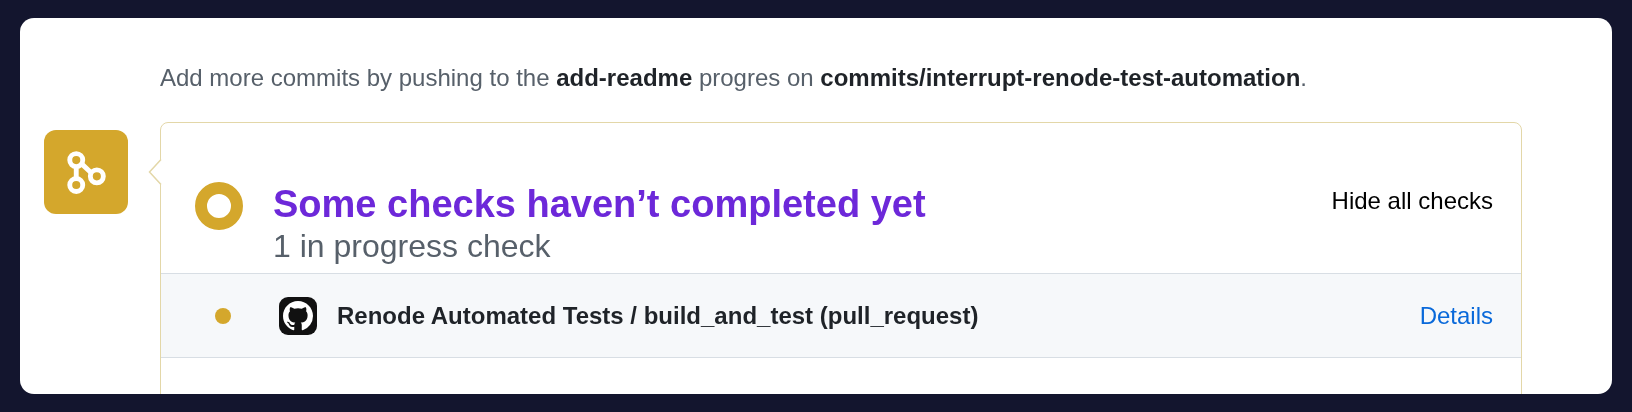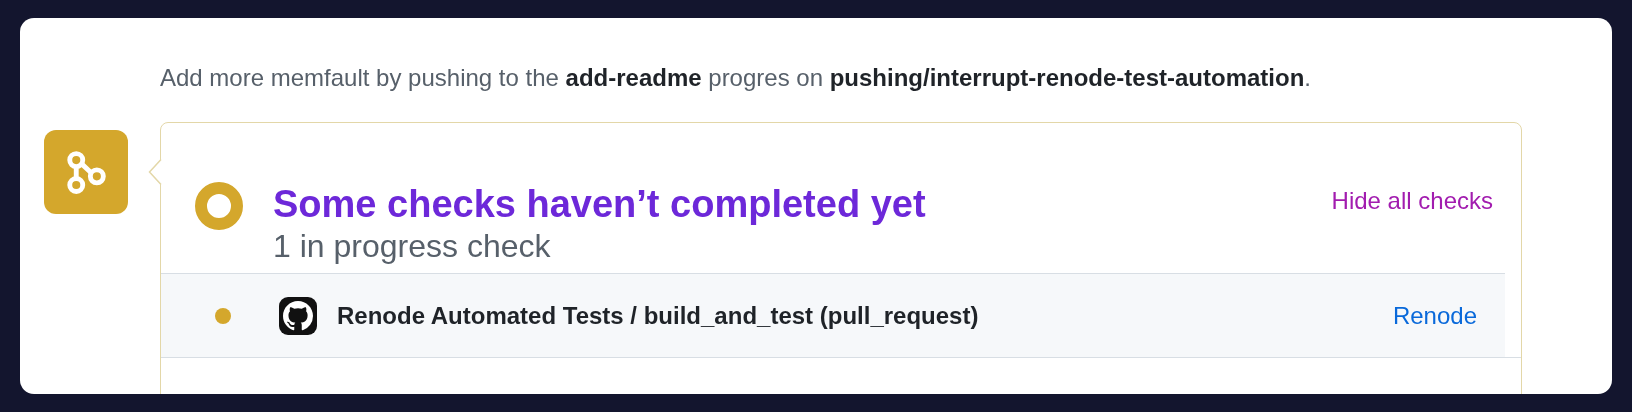--- a/index.html
+++ b/index.html
@@ -48,25 +48,25 @@
   .status-title {
     position:absolute; left:112px; top:60px;
     font-size:38px; font-weight:700; color:#6d28d9;
   }
   .status-subtitle {
     position:absolute; left:112px; top:105px;
     font-size:32px; color:#57606a;
   }
   .hide-link {
     position:absolute; right:28px; top:64px;
-    font-size:24px; color:#a21caf; cursor:pointer; text-decoration:none;
+    font-size:24px; color:#000000; cursor:pointer; text-decoration:none;
   }
 
   .check-row {
-    position:absolute; left:0; right:16px; top:150px; height:84px;
+    position:absolute; left:0; right:0; top:150px; height:84px;
     background:#f6f8fa;
     border-top:1px solid #d8dee4;
     display:flex; align-items:center;
     padding-left:54px; padding-right:28px;
   }
   .pending-dot {
     width:16px; height:16px; border-radius:50%;
     background:#d4a72c; flex:0 0 auto;
   }
   .row-avatar {
@@ -91,21 +91,21 @@
   .check-row-next {
     position:absolute; left:0; right:0; top:234px; height:66px;
     background:#ffffff; border-top:1px solid #d8dee4;
   }
 </style>
 </head>
 <body>
 
 <div class="card">
 
-  <p class="banner"><span>Add more memfault by pushing to the </span><span class="b">add-readme</span><span> progres on </span><span class="b">pushing/interrupt-renode-test-automation</span><span>.</span></p>
+  <p class="banner"><span>Add more commits by pushing to the </span><span class="b">add-readme</span><span> progres on </span><span class="b">commits/interrupt-renode-test-automation</span><span>.</span></p>
 
   <div class="timeline-icon">
     <svg width="52" height="52" viewBox="0 0 48 48">
       <g fill="none" stroke="#ffffff" stroke-width="4.5" stroke-linecap="round">
         <circle cx="15" cy="13" r="6"></circle>
         <circle cx="15" cy="36" r="6"></circle>
         <circle cx="34" cy="28" r="6"></circle>
         <line x1="15" y1="20" x2="15" y2="29"></line>
         <line x1="20" y1="16.5" x2="28.5" y2="24.5"></line>
       </g>
@@ -126,20 +126,20 @@
     </div>
 
     <div class="check-row">
       <div class="pending-dot"></div>
       <div class="row-avatar">
         <svg width="30" height="30" viewBox="0 0 16 16">
           <path fill="#ffffff" d="M8 0C3.58 0 0 3.58 0 8c0 3.54 2.29 6.53 5.47 7.59.4.07.55-.17.55-.38 0-.19-.01-.82-.01-1.49-2.01.37-2.53-.49-2.69-.94-.09-.23-.48-.94-.82-1.13-.28-.15-.68-.52-.01-.53.63-.01 1.08.58 1.23.82.72 1.21 1.87.87 2.33.66.07-.52.28-.87.51-1.07-1.78-.2-3.64-.89-3.64-3.95 0-.87.31-1.59.82-2.15-.08-.2-.36-1.02.08-2.12 0 0 .67-.21 2.2.82.64-.18 1.32-.27 2-.27.68 0 1.36.09 2 .27 1.53-1.04 2.2-.82 2.2-.82.44 1.1.16 1.92.08 2.12.51.56.82 1.27.82 2.15 0 3.07-1.87 3.75-3.65 3.95.29.25.54.73.54 1.48 0 1.07-.01 1.93-.01 2.2 0 .21.15.46.55.38A8.012 8.012 0 0 0 16 8c0-4.42-3.58-8-8-8z"></path>
         </svg>
       </div>
       <div class="row-name">Renode Automated Tests / build_and_test (pull_request)</div>
-      <a class="details-link" href="#">Renode</a>
+      <a class="details-link" href="#">Details</a>
     </div>
 
     <div class="check-row-next"></div>
 
   </div>
 
 </div>
 
 </body></html>

